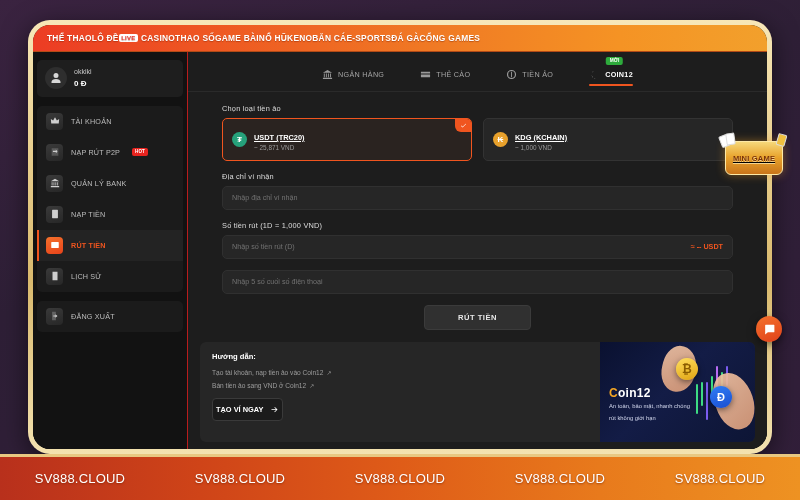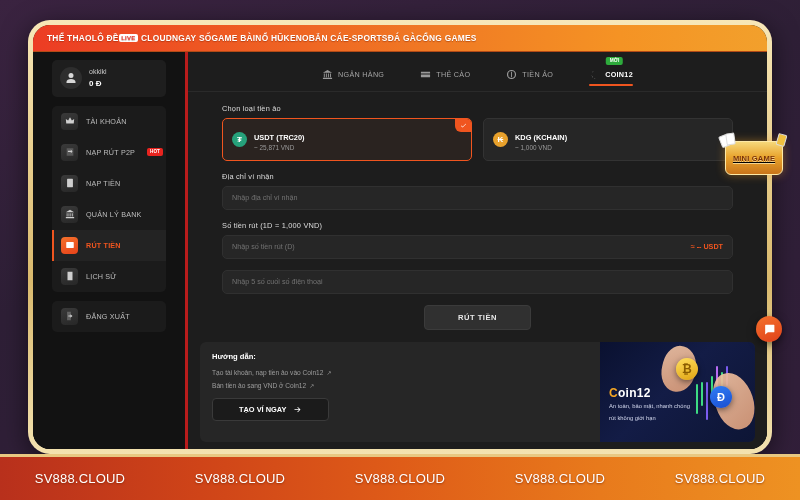--- a/index.html
+++ b/index.html
@@ -66,22 +66,22 @@
     line-height: 1;
   }
 
   
   .body-split { display: flex; height: calc(100% - 27px); background: #161616; }
 
   
   .sidebar {
     width: 155px;
     background: #121212;
-    padding: 8px 19px;
-    border-right: 3px solid #b91c1c;
+    padding: 8px 4px;
+    border-right: 1px solid #b91c1c;
     flex-shrink: 0;
   }
   .profile-card {
     background: #1e1e1e;
     border-radius: 5px;
     padding: 7px 8px;
     display: flex;
     align-items: center;
     gap: 7px;
     margin-bottom: 9px;
@@ -209,21 +209,21 @@
     cursor: pointer;
     overflow: hidden;
   }
   .coin-card.selected { border-color: #f0551f; background: #2a2320; }
   .coin-circle {
     width: 15px; height: 15px; border-radius: 50%;
     display: flex; align-items: center; justify-content: center;
     color: #fff; font-size: 8px; font-weight: bold;
     flex-shrink: 0;
   }
-  .coin-name { color: #fff; font-size: 7.4px; font-weight: bold; line-height: 1.35; }
+  .coin-name { color: #fff; font-size: 7.4px; font-weight: bold; line-height: 1.35; text-decoration: underline; }
   .coin-rate { color: #9a9a9a; font-size: 6.4px; line-height: 1.35; }
   .check-corner {
     position: absolute; top: 0; right: 0;
     width: 16px; height: 13px;
     background: #f0551f;
     border-bottom-left-radius: 6px;
     display: flex; align-items: center; justify-content: center;
   }
   .check-corner svg { width: 7px; height: 7px; fill: #fff; }
 
@@ -268,21 +268,21 @@
   .guide-link {
     color: #9d9d9d; font-size: 6.6px; margin-bottom: 6px;
     display: flex; align-items: center; gap: 3px; cursor: pointer;
   }
   .guide-link .arr { font-size: 6px; }
   .wallet-btn {
     display: inline-flex; align-items: center; gap: 7px;
     background: #1b1b1b;
     border: 1px solid #3a3a3a;
     border-radius: 4px;
-    padding: 6px 26px;
+    padding: 6px 3px;
     color: #fff; font-size: 7.4px; font-weight: bold;
     cursor: pointer;
     margin-top: 3px;
   }
   .guide-right {
     width: 155px;
     position: relative;
     background: linear-gradient(135deg, #0a1130 0%, #131c46 45%, #0d1535 100%);
     overflow: hidden;
     flex-shrink: 0;
@@ -369,24 +369,24 @@
 
       <div class="topnav" id="topnav">
           <div class="nav-item">
             <span>THỂ THAO</span>
           </div>
           <div class="nav-item">
             <span>LÔ ĐỀ</span>
           </div>
           <div class="nav-item">
             <span class="live-badge">LIVE</span>
-            <span>CLOUD</span>
-          </div>
-          <div class="nav-item">
-            <span>NGAY SỐ</span>
+            <span>CASINO</span>
+          </div>
+          <div class="nav-item">
+            <span>THAO SỐ</span>
           </div>
           <div class="nav-item">
             <span>GAME BÀI</span>
           </div>
           <div class="nav-item">
             <span>NỔ HŨ</span>
           </div>
           <div class="nav-item">
             <span>KENO</span>
           </div>
@@ -433,32 +433,32 @@
                     <path d="M4 3h16v18H4z" opacity=".25"></path>
                     <path d="M7 9h7V6l4 4.5L14 15v-3H7z"></path>
                   </svg>
                 </span>
                 <span class="m-label">NẠP RÚT P2P</span>
                 <span class="hot-badge">HOT</span>
               </div>
               <div class="menu-item">
                 <span class="m-icon">
                   <svg viewBox="0 0 24 24">
-                    <path d="M6 2h12a1 1 0 011 1v18a1 1 0 01-1 1H6a1 1 0 01-1-1V3a1 1 0 011-1zm3 5h6v6H9z"></path>
+                    <path d="M12 2L2 8h20zM4 10h2v8H4zm4.5 0h2v8h-2zm4.5 0h2v8h-2zm4.5 0h2v8h-2zM2 19h20v3H2z"></path>
                   </svg>
                 </span>
-                <span class="m-label">NẠP TIỀN</span>
+                <span class="m-label">QUẢN LÝ BANK</span>
               </div>
               <div class="menu-item">
                 <span class="m-icon">
                   <svg viewBox="0 0 24 24">
-                    <path d="M12 2L2 8h20zM4 10h2v8H4zm4.5 0h2v8h-2zm4.5 0h2v8h-2zm4.5 0h2v8h-2zM2 19h20v3H2z"></path>
+                    <path d="M6 2h12a1 1 0 011 1v18a1 1 0 01-1 1H6a1 1 0 01-1-1V3a1 1 0 011-1zm3 5h6v6H9z"></path>
                   </svg>
                 </span>
-                <span class="m-label">QUẢN LÝ BANK</span>
+                <span class="m-label">NẠP TIỀN</span>
               </div>
               <div class="menu-item active">
                 <span class="m-icon">
                   <svg viewBox="0 0 24 24">
                     <path d="M4 5h16a1 1 0 011 1v12a1 1 0 01-1 1H4a1 1 0 01-1-1V6a1 1 0 011-1zm3 4h7v6H7z"></path>
                   </svg>
                 </span>
                 <span class="m-label">RÚT TIỀN</span>
               </div>
               <div class="menu-item">

